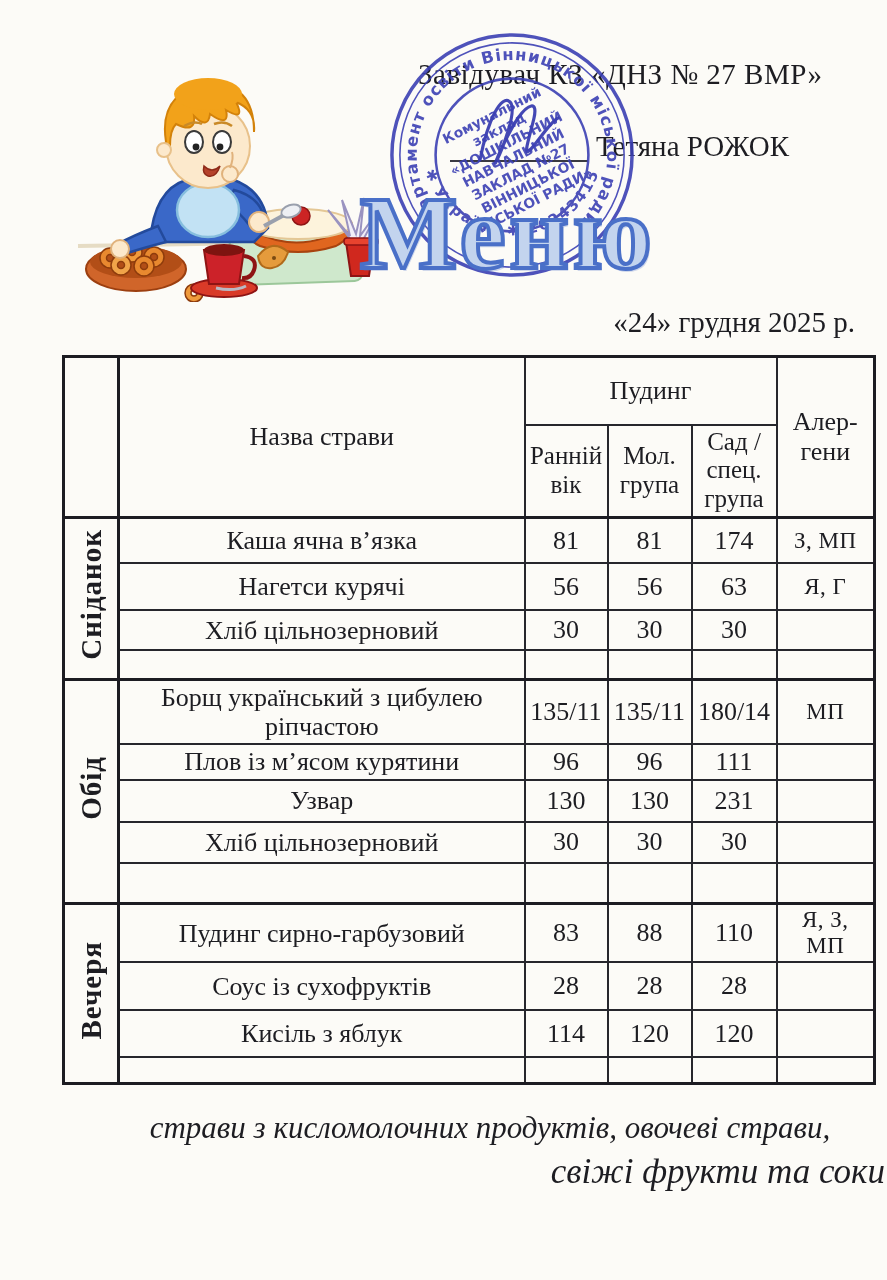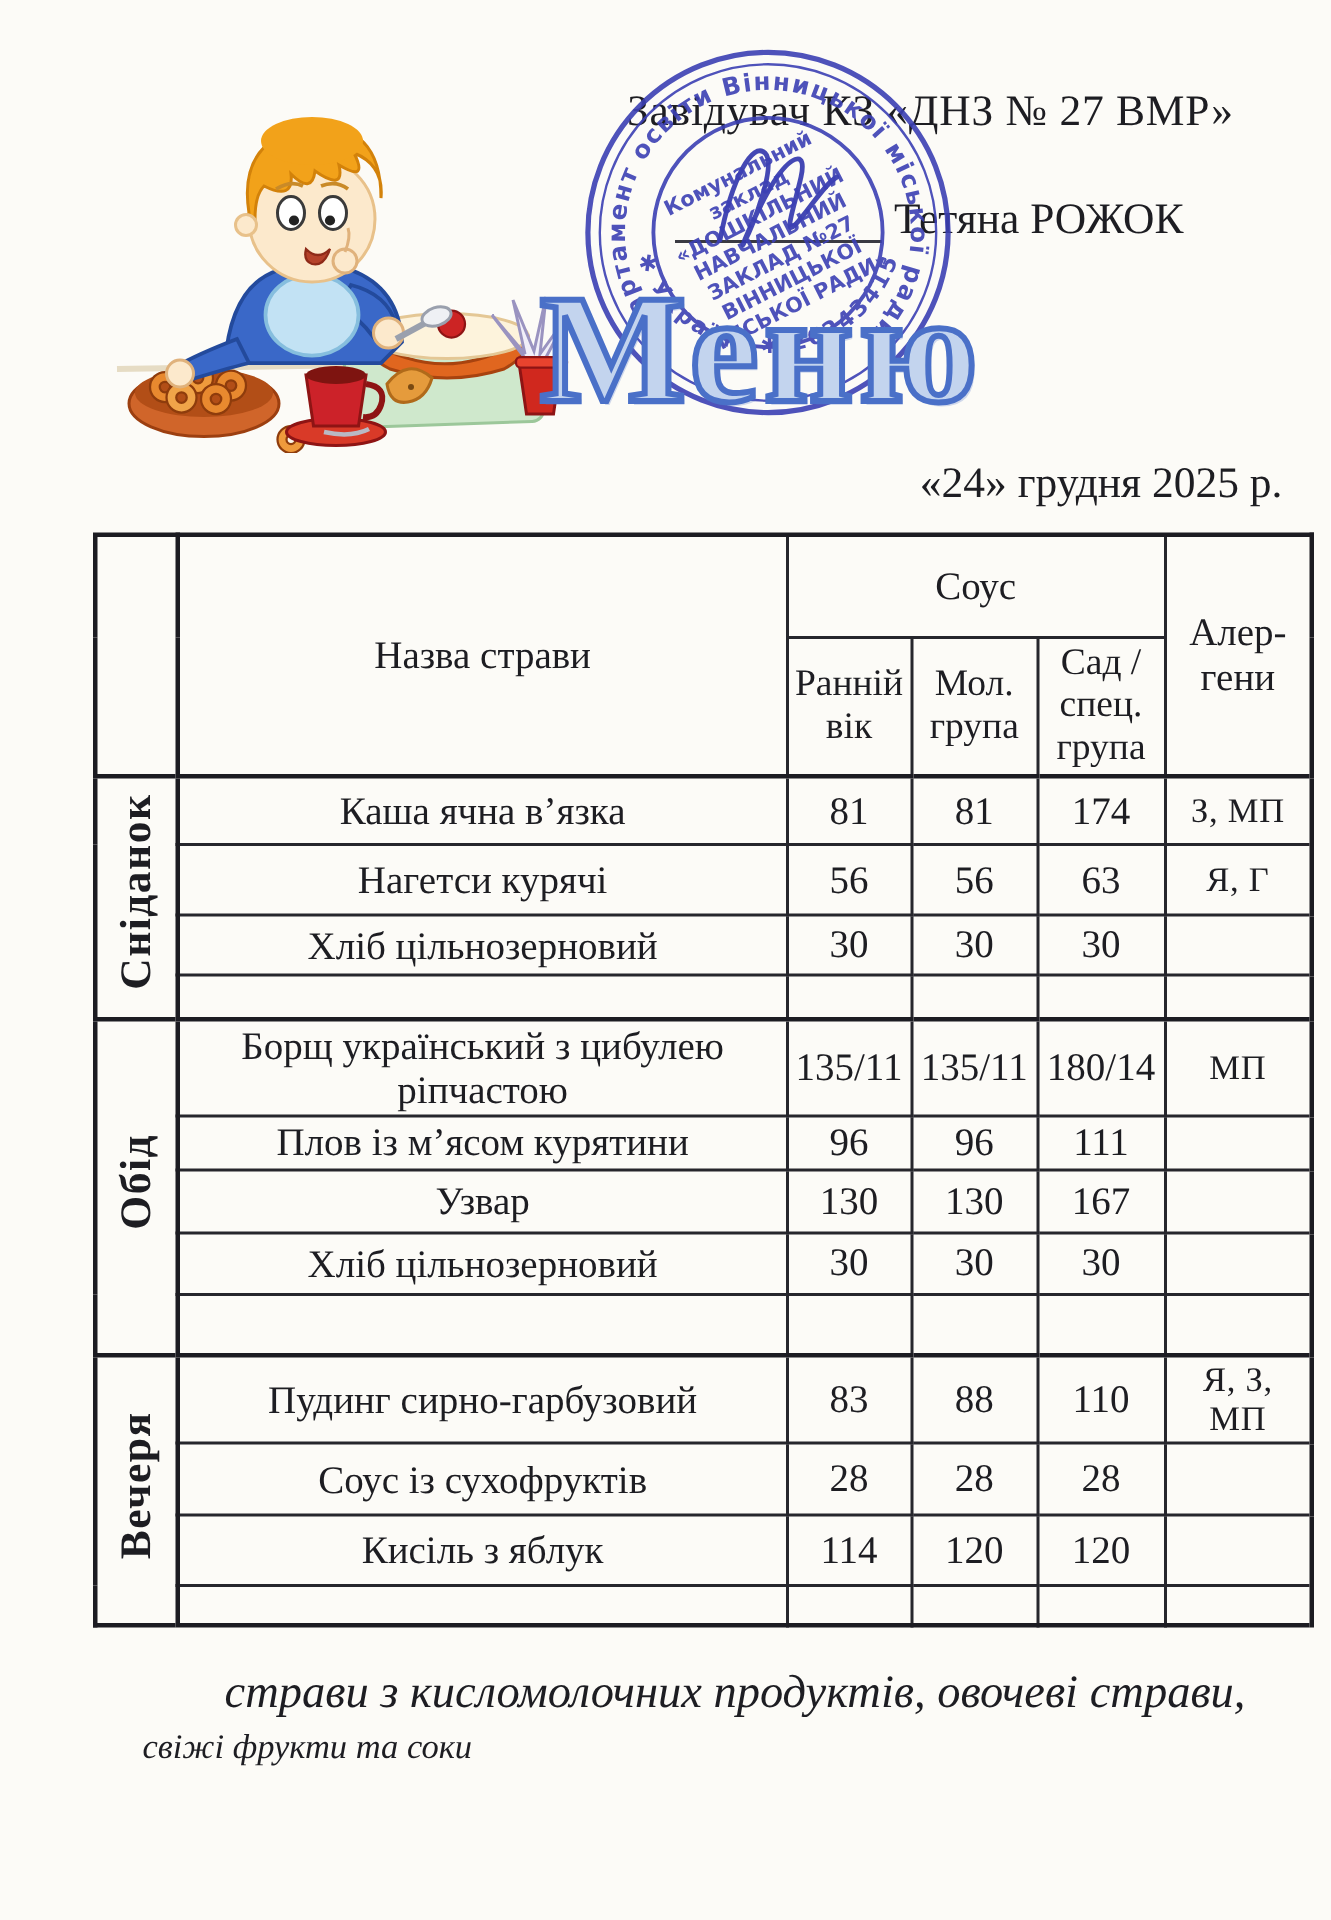--- a/index.html
+++ b/index.html
@@ -46,21 +46,21 @@
     writing-mode:vertical-rl; transform:rotate(180deg);
     font-weight:bold; font-size:29px; letter-spacing:1px; white-space:nowrap;
     margin:0 auto;
   }
   .allerg { font-size:23px; letter-spacing:.5px;margin-top:24px; }
   .dish { line-height:1.12; }
 
   
   .footer-heading { position:absolute; left:95px; top:1068px; width:790px; text-align:center; font-weight:bold; font-size:31px; }
   .footer-line1 { position:absolute; left:45px; top:1110px; width:890px; text-align:center; font-style:italic; font-size:31px; }
-  .footer-line2 { position:absolute; left:95px; top:1152px; width:790px; text-align:left; font-style:italic; font-size:23px; }
+  .footer-line2 { position:absolute; left:95px; top:1152px; width:790px; text-align:right; font-style:italic; font-size:35px; }
 </style>
 </head>
 <body>
 
 <div class="page">
 
   <svg class="illustration-svg" width="335" height="252" viewBox="0 0 335 252">
 
     <path d="M20 196 L320 191" stroke="#e6dcc4" stroke-width="4" fill="none"></path>
 
@@ -179,21 +179,21 @@
         <col style="width:406px">
         <col style="width:83px">
       <col style="width:84px">
         <col style="width:85px">
         <col style="width:98px">
     </colgroup>
     <tbody>
       <tr class="head-top" style="height:68px">
         <td class="sec-cell" rowspan="2"></td>
         <th class="head" rowspan="2">Назва страви</th>
-        <th class="head" colspan="3">Соус</th>
+        <th class="head" colspan="3">Пудинг</th>
         <th class="head outer-r" rowspan="2">Алер-гени</th>
       </tr>
       <tr style="height:85px">
         <th class="subhead">Ранній вік</th>
         <th class="subhead">Мол. група</th>
         <th class="subhead">Сад / спец. група</th>
       </tr>
 
       <tr class="section-start" style="height:46px">
         <td class="sec-cell" rowspan="4"><span class="vlabel">Сніданок</span></td>
@@ -237,21 +237,21 @@
         <td class="dish">Плов із м’ясом курятини</td>
         <td>96</td>
         <td>96</td>
         <td>111</td>
         <td class="allerg outer-r"></td>
       </tr>
       <tr style="height:42px">
         <td class="dish">Узвар</td>
         <td>130</td>
         <td>130</td>
-        <td>167</td>
+        <td>231</td>
         <td class="allerg outer-r"></td>
       </tr>
       <tr style="height:41px">
         <td class="dish">Хліб цільнозерновий</td>
         <td>30</td>
         <td>30</td>
         <td>30</td>
         <td class="allerg outer-r"></td>
       </tr>
       <tr style="height:41px">

